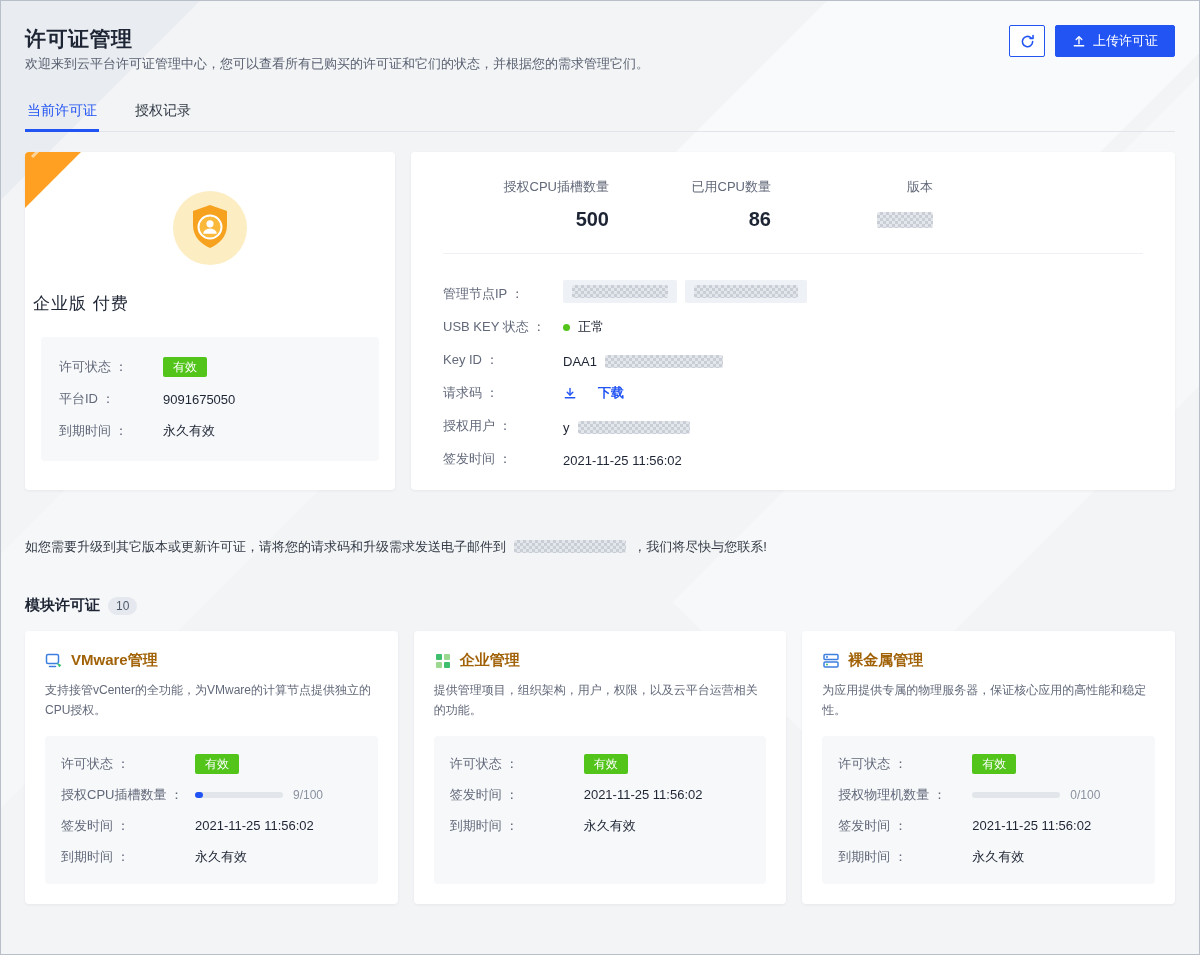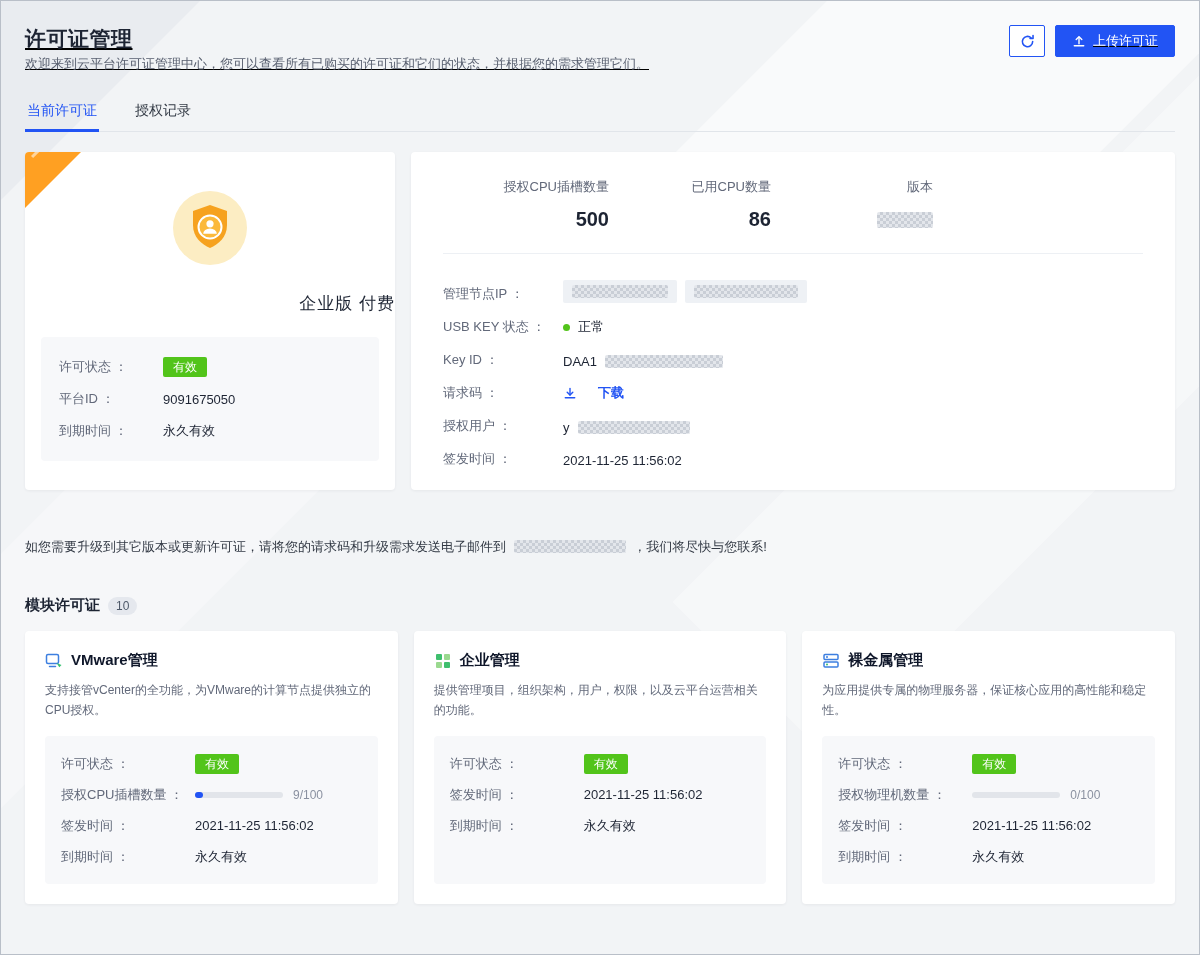--- a/index.html
+++ b/index.html
@@ -11,21 +11,21 @@
   
   .bg-deco { position:absolute; inset:0; overflow:hidden; pointer-events:none; }
   .bg-deco div { position:absolute; transform:rotate(-45deg); }
   .d1 { width:900px; height:300px; top:-120px; right:-260px; background:rgba(255,255,255,.55); }
   .d2 { width:760px; height:220px; top:300px; right:-200px; background:rgba(255,255,255,.35); }
   .d3 { width:620px; height:180px; top:520px; left:-240px; background:rgba(255,255,255,.30); }
   .d4 { width:500px; height:140px; top:-60px; left:-160px; background:rgba(222,227,233,.45); }
   .content { position:relative; z-index:1; }
 
   
-  .header { display:flex; justify-content:space-between; align-items:flex-start; padding:24px 24px 0;text-decoration:underline; }
+  .header { display:flex; justify-content:space-between; align-items:flex-start; padding:24px 24px 0; }
   .page-title { font-size:21px; font-weight:700; color:#1d2433; letter-spacing:.5px; }
   .page-subtitle { margin-top:2px; font-size:13px; color:#596070; }
   .header-actions { display:flex; gap:10px; }
   .btn { height:32px; border-radius:2px; font-size:13px; display:inline-flex; align-items:center; justify-content:center; cursor:pointer; }
   .btn-refresh { width:36px; background:#fff; border:1px solid #2254f4; }
   .btn-upload { padding:0 16px; background:#2254f4; border:1px solid #2254f4; color:#fff; gap:7px; }
 
   
   .tabs { display:flex; gap:34px; margin:20px 24px 0; border-bottom:1px solid #e1e5ea; }
   .tab { padding:9px 2px 11px; font-size:14px; color:#333a45; cursor:pointer; position:relative; }
@@ -35,21 +35,21 @@
   
   .card { background:#fff; border-radius:4px; box-shadow:0 1px 3px rgba(29,36,51,.06); }
   .row-top { display:flex; gap:16px; margin:20px 24px 0; align-items:stretch; }
 
   .main-card { flex:0 0 370px; position:relative; overflow:hidden; min-height:338px; padding-bottom:16px; }
   .ribbon { position:absolute; top:0; left:0; width:0; height:0;
     border-top:56px solid #ffa022; border-right:56px solid transparent; }
   .ribbon::after { content:""; position:absolute; top:-52px; left:6px; width:54px; height:3px;
     background:rgba(255,255,255,.55); transform:rotate(-45deg); transform-origin:0 0; }
   .shield-wrap { display:flex; justify-content:center; margin-top:38px; }
-  .edition { text-align:right; font-size:17px; color:#1d2433; margin-top:26px; letter-spacing:1px;margin-left:8px; }
+  .edition { text-align:left; font-size:17px; color:#1d2433; margin-top:26px; letter-spacing:1px;margin-left:8px; }
   .info-box { margin:22px 16px 0; background:#f7f8fa; border-radius:4px; padding:14px 18px; }
   .info-row { display:flex; align-items:center; min-height:32px; font-size:13px; }
   .info-row .lbl { width:104px; flex:none; color:#62697a; }
   .info-row .val { color:#1d2433; }
 
   .badge { display:inline-block; background:#52c41a; color:#fff; font-size:12px; line-height:18px; padding:1px 10px; border-radius:2px; }
 
   .detail-card { flex:1; min-height:338px; padding:26px 32px 20px; }
   .stats { display:flex; padding-left:8px; }
   .stat { width:158px; text-align:right; }
@@ -71,21 +71,21 @@
   .note { margin:48px 24px 0; font-size:13px; color:#333a45; }
   .note .redacted { margin:0 4px; }
 
   
   .modules-head { margin:40px 24px 0; display:flex; align-items:center; gap:8px; }
   .modules-title { font-size:15px; font-weight:700; color:#1d2433; }
   .count-badge { background:#e5e8ee; color:#4e5969; font-size:12px; line-height:16px; padding:1px 8px; border-radius:9px; }
   .modules-row { display:flex; gap:16px; margin:16px 24px 24px; align-items:stretch; }
   .module-card { flex:1 1 0; padding:20px; display:flex; flex-direction:column; }
   .module-head { display:flex; align-items:center; gap:8px; }
-  .module-title { font-size:15px; font-weight:700; color:#0f172a; }
+  .module-title { font-size:15px; font-weight:700; color:#a16207; }
   .module-desc { margin-top:10px; font-size:12px; color:#62697a; line-height:1.7; min-height:44px; }
   .module-box { background:#f7f8fa; border-radius:4px; padding:12px 16px; margin-top:12px; flex:1; }
   .mrow { display:flex; align-items:center; min-height:31px; font-size:13px; }
   .mrow .mlbl { width:134px; flex:none; color:#62697a; }
   .mrow .mval { color:#1d2433; display:flex; align-items:center; }
   .track { width:88px; height:6px; border-radius:3px; background:#e2e5ea; }
   .fill { height:6px; border-radius:3px; background:#2254f4; }
   .quota-text { font-size:12px; color:#8a91a0; margin-left:10px; }
   .icon { display:inline-flex; }
 </style>

